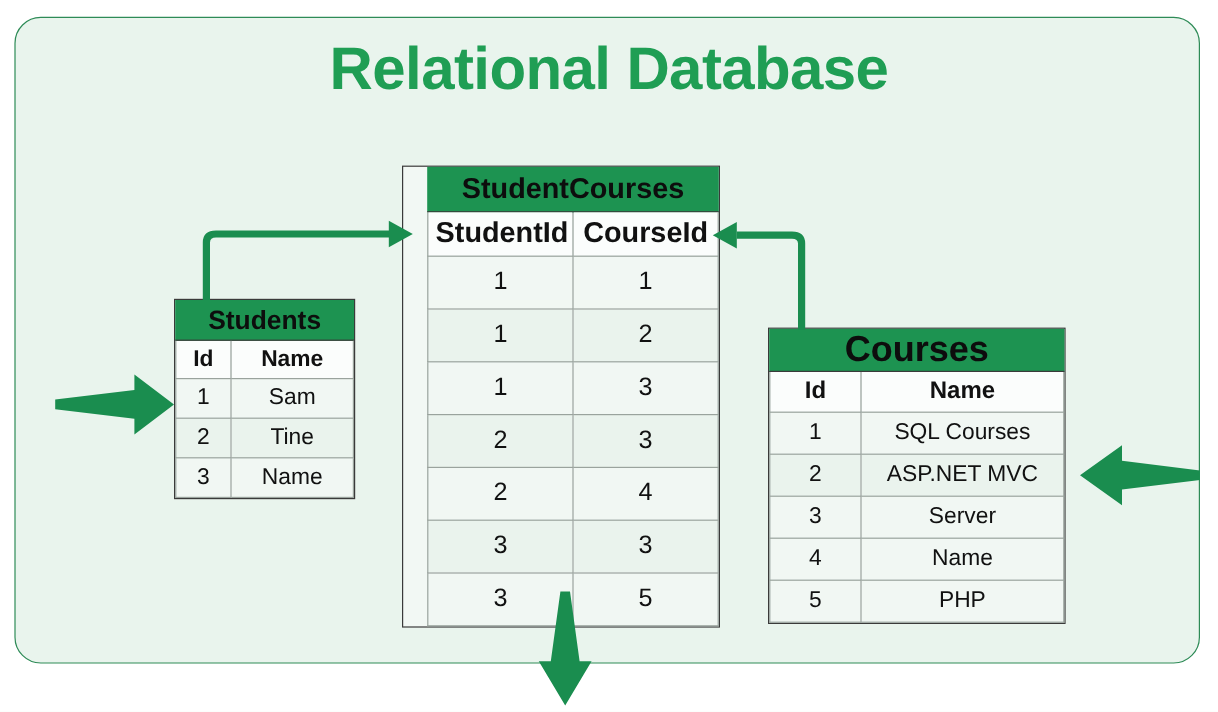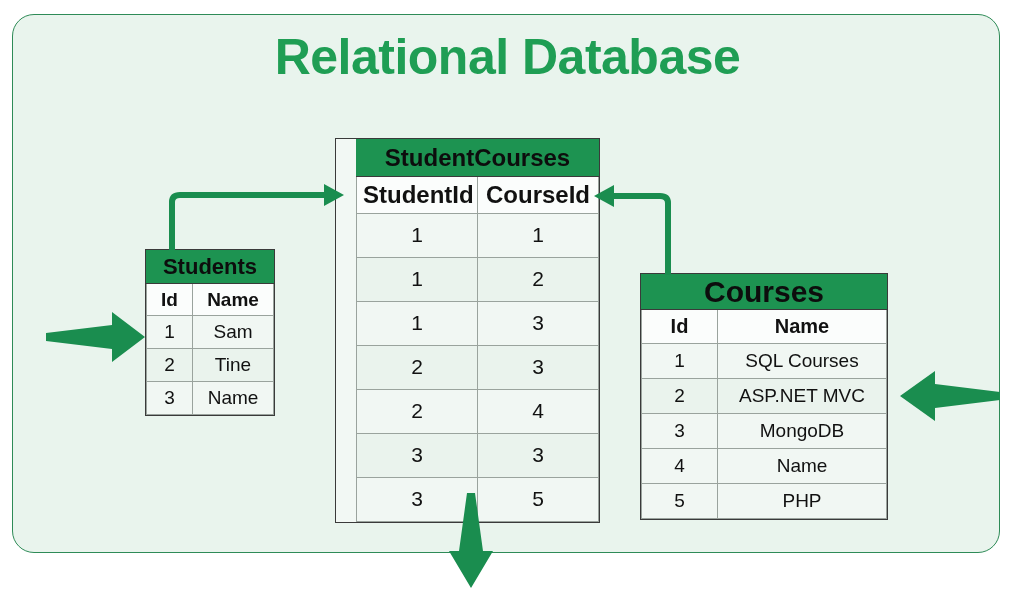--- a/index.html
+++ b/index.html
@@ -78,21 +78,21 @@
     border-top: none;
   }
   .db-table tr.alt td { background: #eaf3ed; }
   .db-table td.num, .db-table th.num { text-align: center; }
   .db-table td.txt, .db-table th.txt { text-align: center; }
 
   
   #students-table {
     left: 145px;
     top: 249px;
-    width: 130px;
+    width: 151px;
   }
   #students-table .tbl-title {
     height: 34px;
     line-height: 33px;
     font-size: 22px;
   }
   #students-table th { height: 31px; font-size: 19px; line-height: 29px; }
   #students-table td { height: 33px; font-size: 19px; line-height: 31px; }
 
   
@@ -233,21 +233,21 @@
       <tr>
         <td class="num">1</td>
         <td class="txt">SQL Courses</td>
       </tr>
       <tr class="alt">
         <td class="num">2</td>
         <td class="txt">ASP.NET MVC</td>
       </tr>
       <tr>
         <td class="num">3</td>
-        <td class="txt">MongoDB</td>
+        <td class="txt">Server</td>
       </tr>
       <tr>
         <td class="num">4</td>
         <td class="txt">Name</td>
       </tr>
       <tr>
         <td class="num">5</td>
         <td class="txt">PHP</td>
       </tr>
     </tbody>

